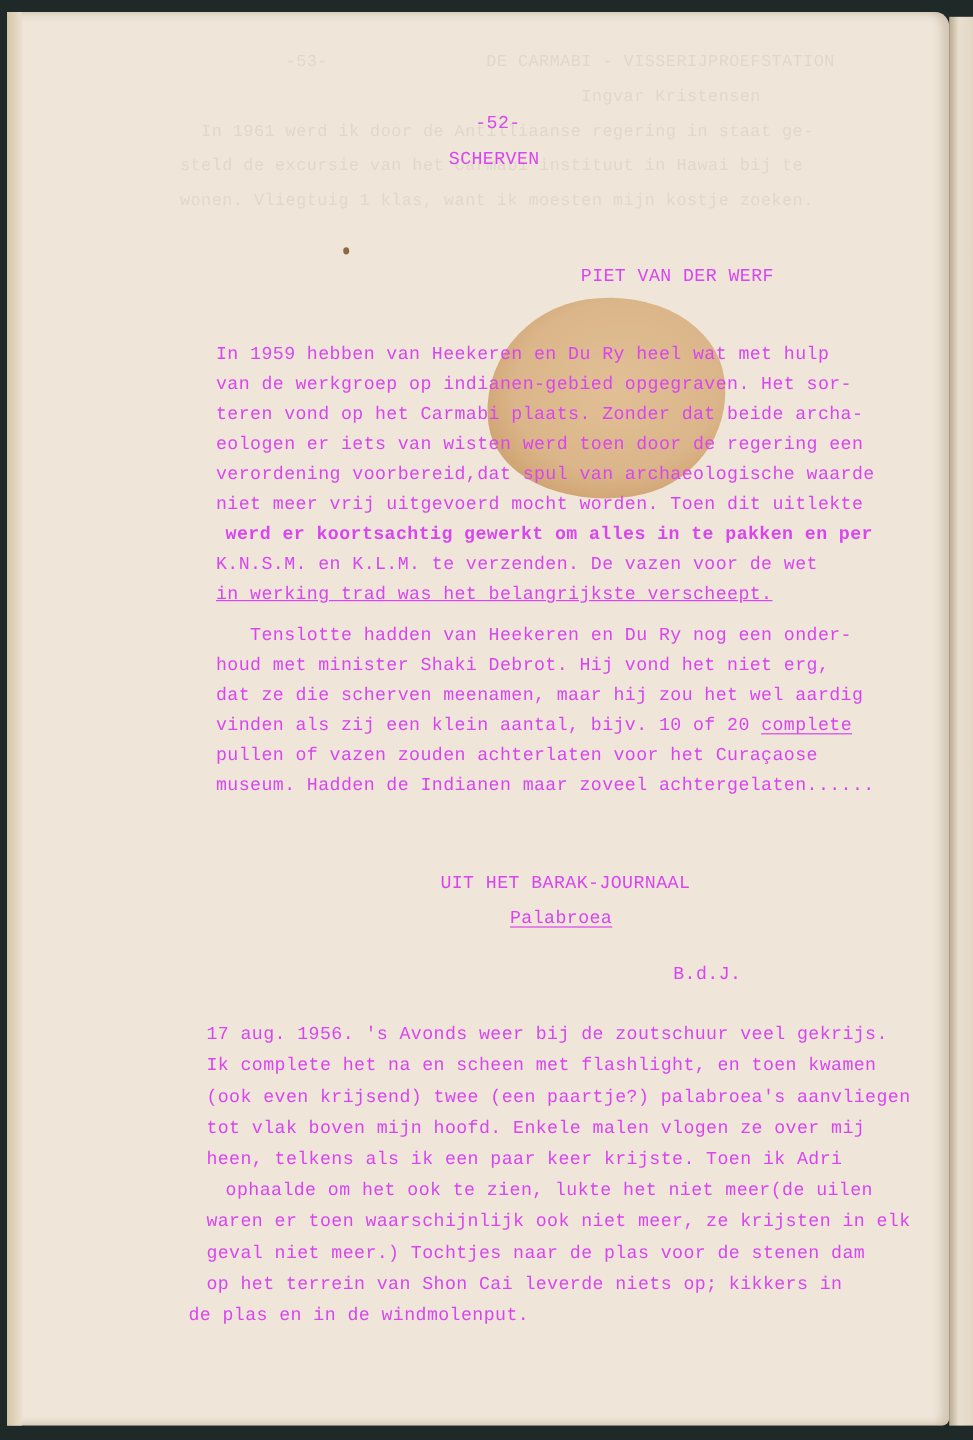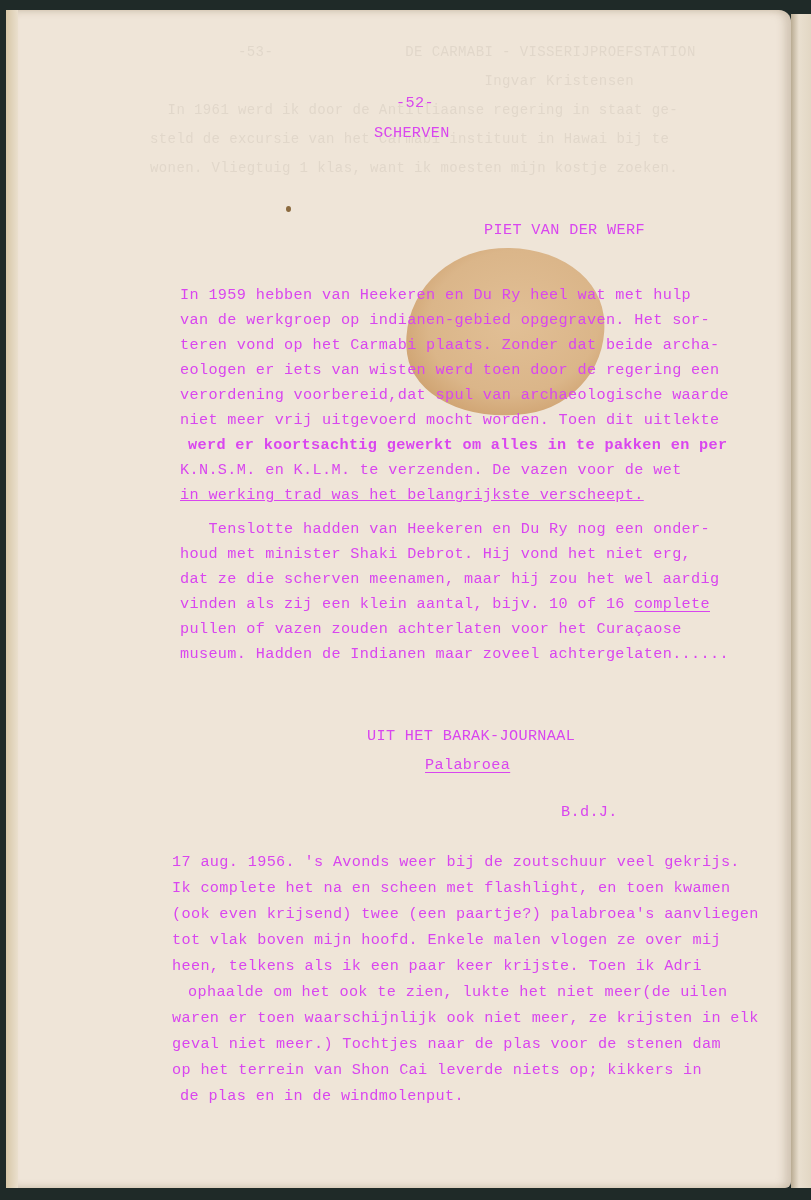--- a/index.html
+++ b/index.html
@@ -65,30 +65,30 @@
 <div class="line" style="left:180px;top:336px;">teren vond op het Carmabi plaats. Zonder dat beide archa-</div>
 <div class="line" style="left:180px;top:361px;">eologen er iets van wisten werd toen door de regering een</div>
 <div class="line" style="left:180px;top:386px;">verordening voorbereid,dat spul van archaeologische waarde</div>
 <div class="line" style="left:180px;top:411px;">niet meer vrij uitgevoerd mocht worden. Toen dit uitlekte</div>
 <div class="line" style="left:188px;top:436px;font-weight:bold;">werd er koortsachtig gewerkt om alles in te pakken en per</div>
 <div class="line" style="left:180px;top:461px;">K.N.S.M. en K.L.M. te verzenden. De vazen voor de wet</div>
 <div class="line" style="left:180px;top:486px;text-decoration:underline;">in werking trad was het belangrijkste verscheept.</div>
 <div class="line" style="left:180px;top:520px;">   Tenslotte hadden van Heekeren en Du Ry nog een onder-</div>
 <div class="line" style="left:180px;top:545px;">houd met minister Shaki Debrot. Hij vond het niet erg,</div>
 <div class="line" style="left:180px;top:570px;">dat ze die scherven meenamen, maar hij zou het wel aardig</div>
-<div class="line" style="left:180px;top:595px;"><span>vinden als zij een klein aantal, bijv. 10 of 16 </span><span class="u">complete</span></div>
+<div class="line" style="left:180px;top:595px;"><span>vinden als zij een klein aantal, bijv. 10 of 20 </span><span class="u">complete</span></div>
 <div class="line" style="left:180px;top:620px;">pullen of vazen zouden achterlaten voor het Curaçaose</div>
 <div class="line" style="left:180px;top:645px;">museum. Hadden de Indianen maar zoveel achtergelaten......</div>
 
 <div class="line" style="left:367px;top:727px;">UIT HET BARAK-JOURNAAL</div>
 <div class="line u" style="left:425px;top:756px;">Palabroea</div>
 <div class="line" style="left:561px;top:803px;">B.d.J.</div>
 
 <div class="line" style="left:172px;top:853px;">17 aug. 1956. 's Avonds weer bij de zoutschuur veel gekrijs.</div>
 <div class="line" style="left:172px;top:879px;">Ik complete het na en scheen met flashlight, en toen kwamen</div>
 <div class="line" style="left:172px;top:905px;">(ook even krijsend) twee (een paartje?) palabroea's aanvliegen</div>
 <div class="line" style="left:172px;top:931px;">tot vlak boven mijn hoofd. Enkele malen vlogen ze over mij</div>
 <div class="line" style="left:172px;top:957px;">heen, telkens als ik een paar keer krijste. Toen ik Adri</div>
 <div class="line" style="left:188px;top:983px;">ophaalde om het ook te zien, lukte het niet meer(de uilen</div>
 <div class="line" style="left:172px;top:1009px;">waren er toen waarschijnlijk ook niet meer, ze krijsten in elk</div>
 <div class="line" style="left:172px;top:1035px;">geval niet meer.) Tochtjes naar de plas voor de stenen dam</div>
 <div class="line" style="left:172px;top:1061px;text-align:right;">op het terrein van Shon Cai leverde niets op; kikkers in</div>
-<div class="line" style="left:180px;top:1087px;">de plas en in de windmolenput.</div>
+<div class="line" style="left:157px;top:1087px;">de plas en in de windmolenput.</div>
 
 </body></html>

